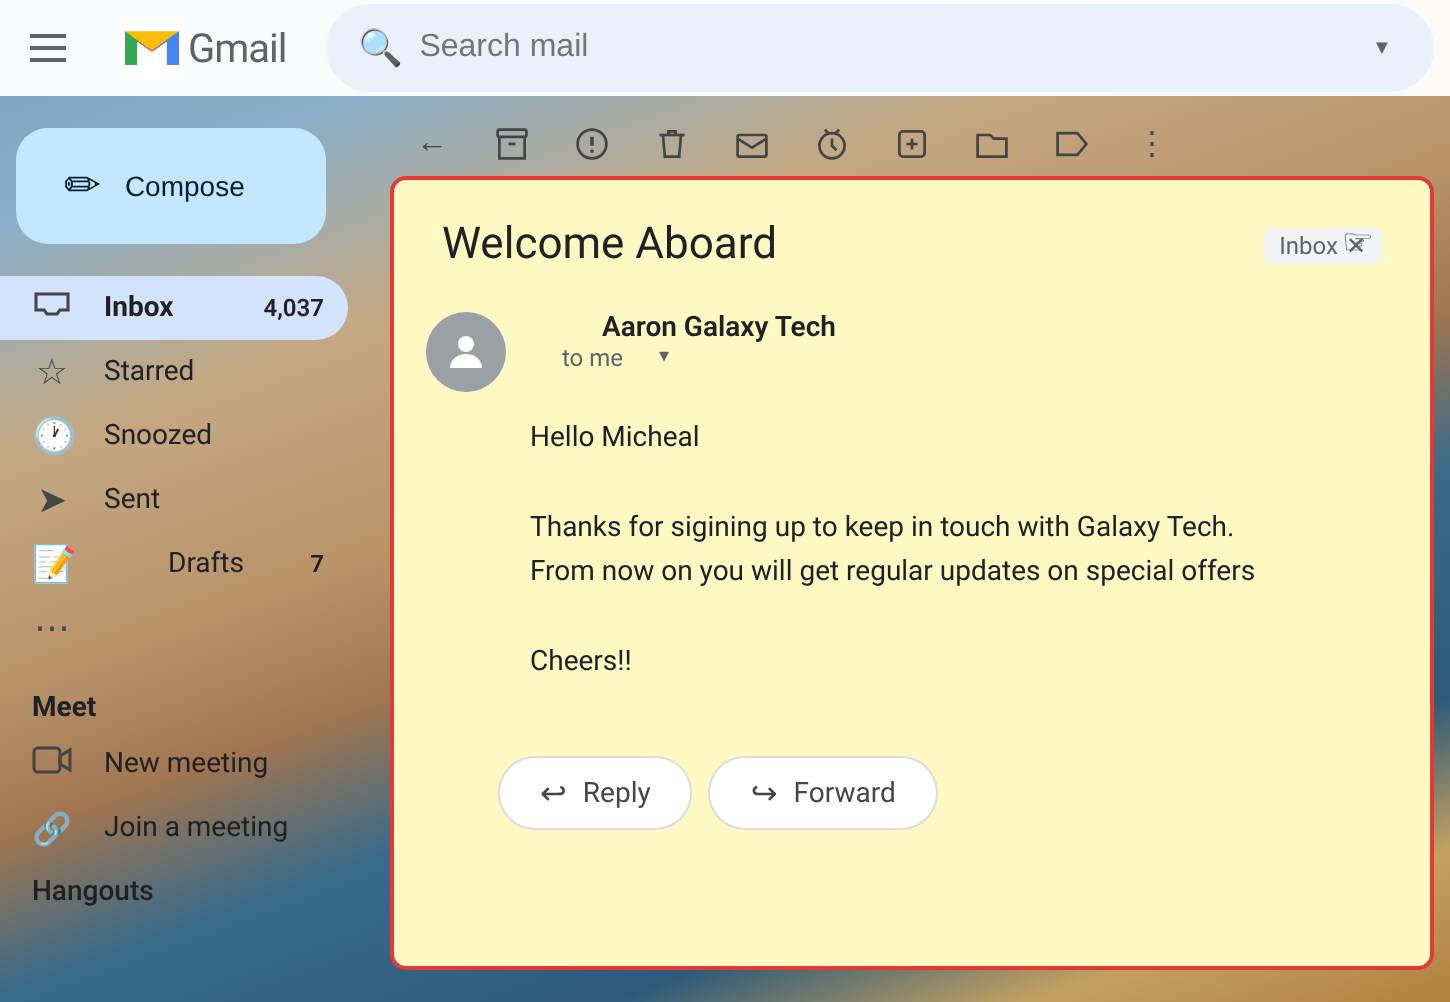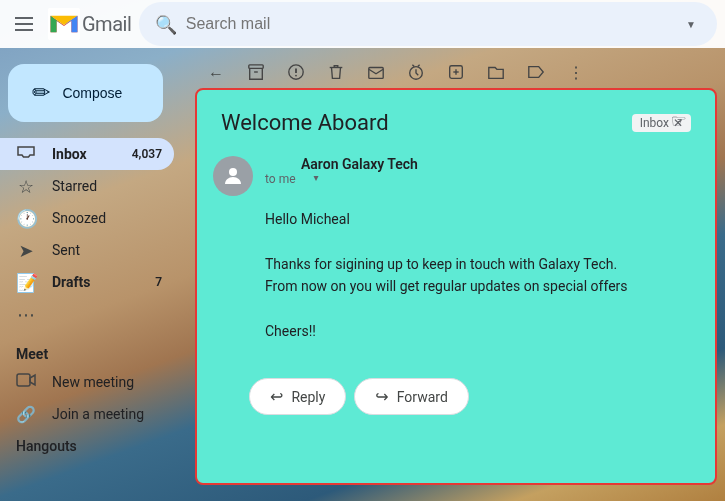--- a/index.html
+++ b/index.html
@@ -35,21 +35,21 @@
       position: absolute;
       top: 0;
       left: 0;
       right: 0;
       height: 48px;
       background: rgba(255,255,255,0.95);
       display: flex;
       align-items: center;
       padding: 0 8px;
       z-index: 10;
-      gap: 8px;
+      gap: 20px;
     }
 
     .hamburger-icon {
       width: 32px;
       height: 32px;
       display: flex;
       flex-direction: column;
       justify-content: center;
       align-items: center;
       gap: 4px;
@@ -233,21 +233,21 @@
       background: transparent;
     }
 
     
     .email-container {
       position: absolute;
       top: 88px;
       left: 195px;
       right: 8px;
       bottom: 16px;
-      background: #5eead4;
+      background: #fef9c3;
       border-radius: 8px;
       border: 2px solid #e53935;
       z-index: 10;
       overflow: hidden;
     }
 
     .email-subject-bar {
       display: flex;
       align-items: center;
       padding: 20px 24px 12px;
@@ -305,20 +305,21 @@
       font-weight: 600;
       color: #202124;
       margin-left: 36px;
     }
     .sender-to {
       font-size: 12px;
       color: #5f6368;
       display: flex;
       align-items: flex-start;
       gap: 18px;
+      margin-left: 16px;
     }
     .chevron-icon {
       font-size: 10px;
     }
 
     .email-body {
       padding: 4px 52px;
       font-size: 14px;
       color: #202124;
       line-height: 1.6;
@@ -412,21 +413,21 @@
     <span class="nav-label">Snoozed</span>
   </div>
 
   <div class="nav-item">
     <span class="nav-icon">➤</span>
     <span class="nav-label">Sent</span>
   </div>
 
   <div class="nav-item">
     <span class="nav-icon">📝</span>
-    <span class="nav-label" style="font-weight:700;">Drafts</span>
+    <span class="nav-label" style="font-weight:400;margin-left:32px;">Drafts</span>
     <span class="nav-count">7</span>
   </div>
 
   <div class="nav-item">
     <span class="nav-icon">⋯</span>
   </div>
 
   <div class="sidebar-section">Meet</div>
 
   <div class="meet-item">

